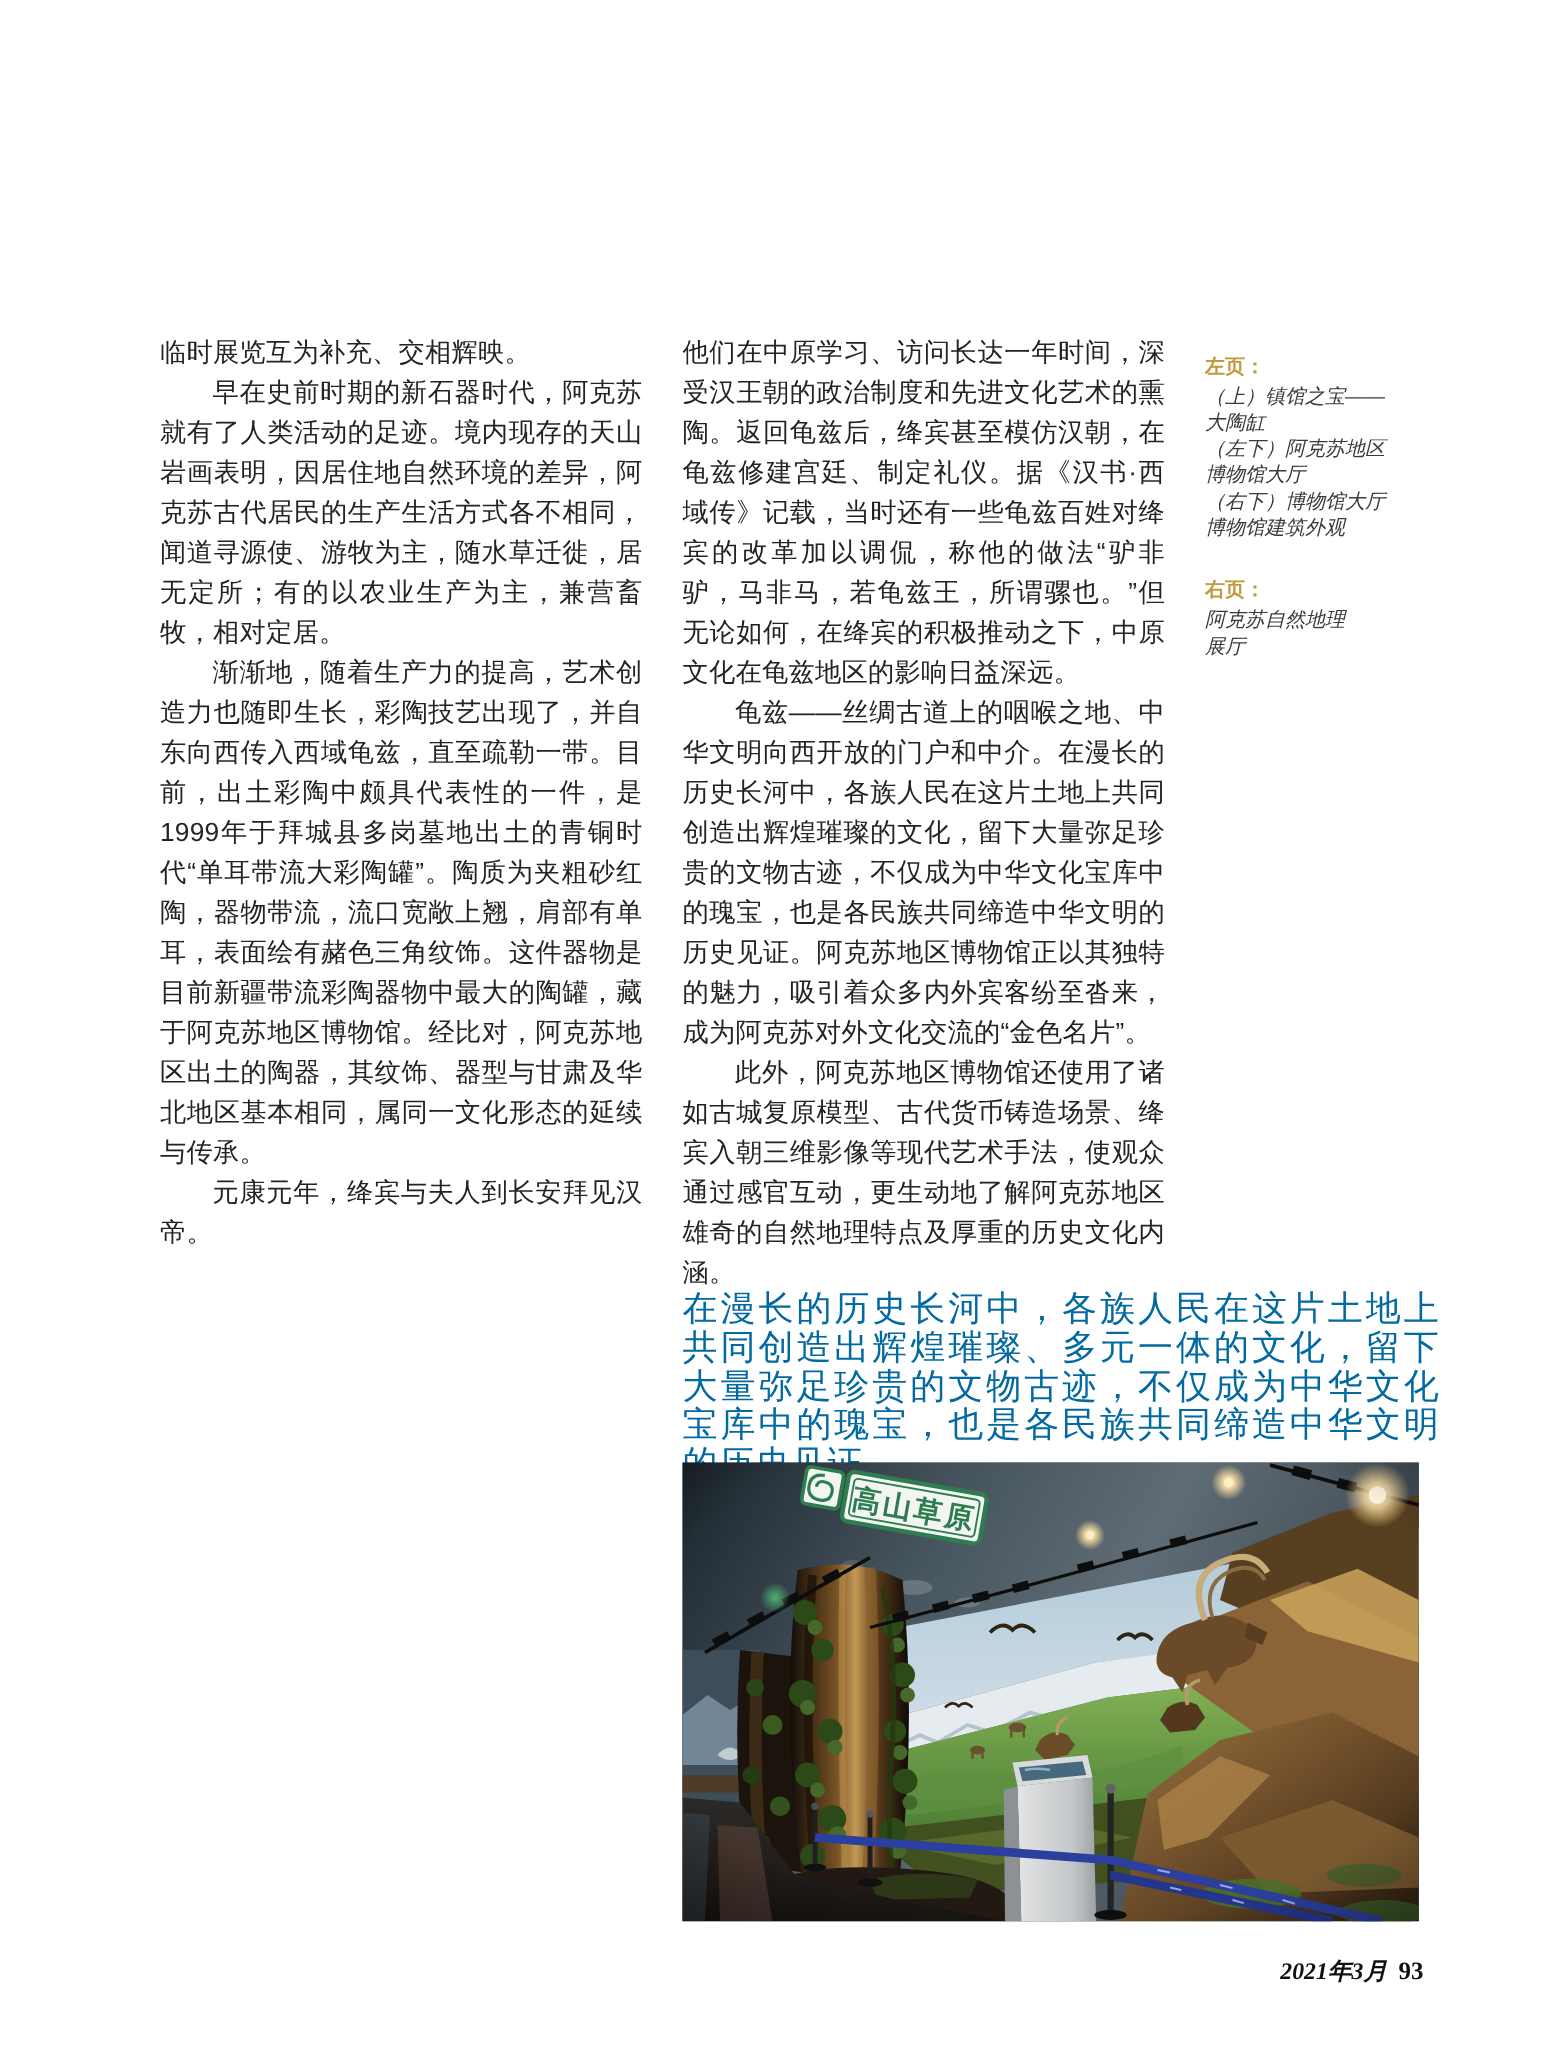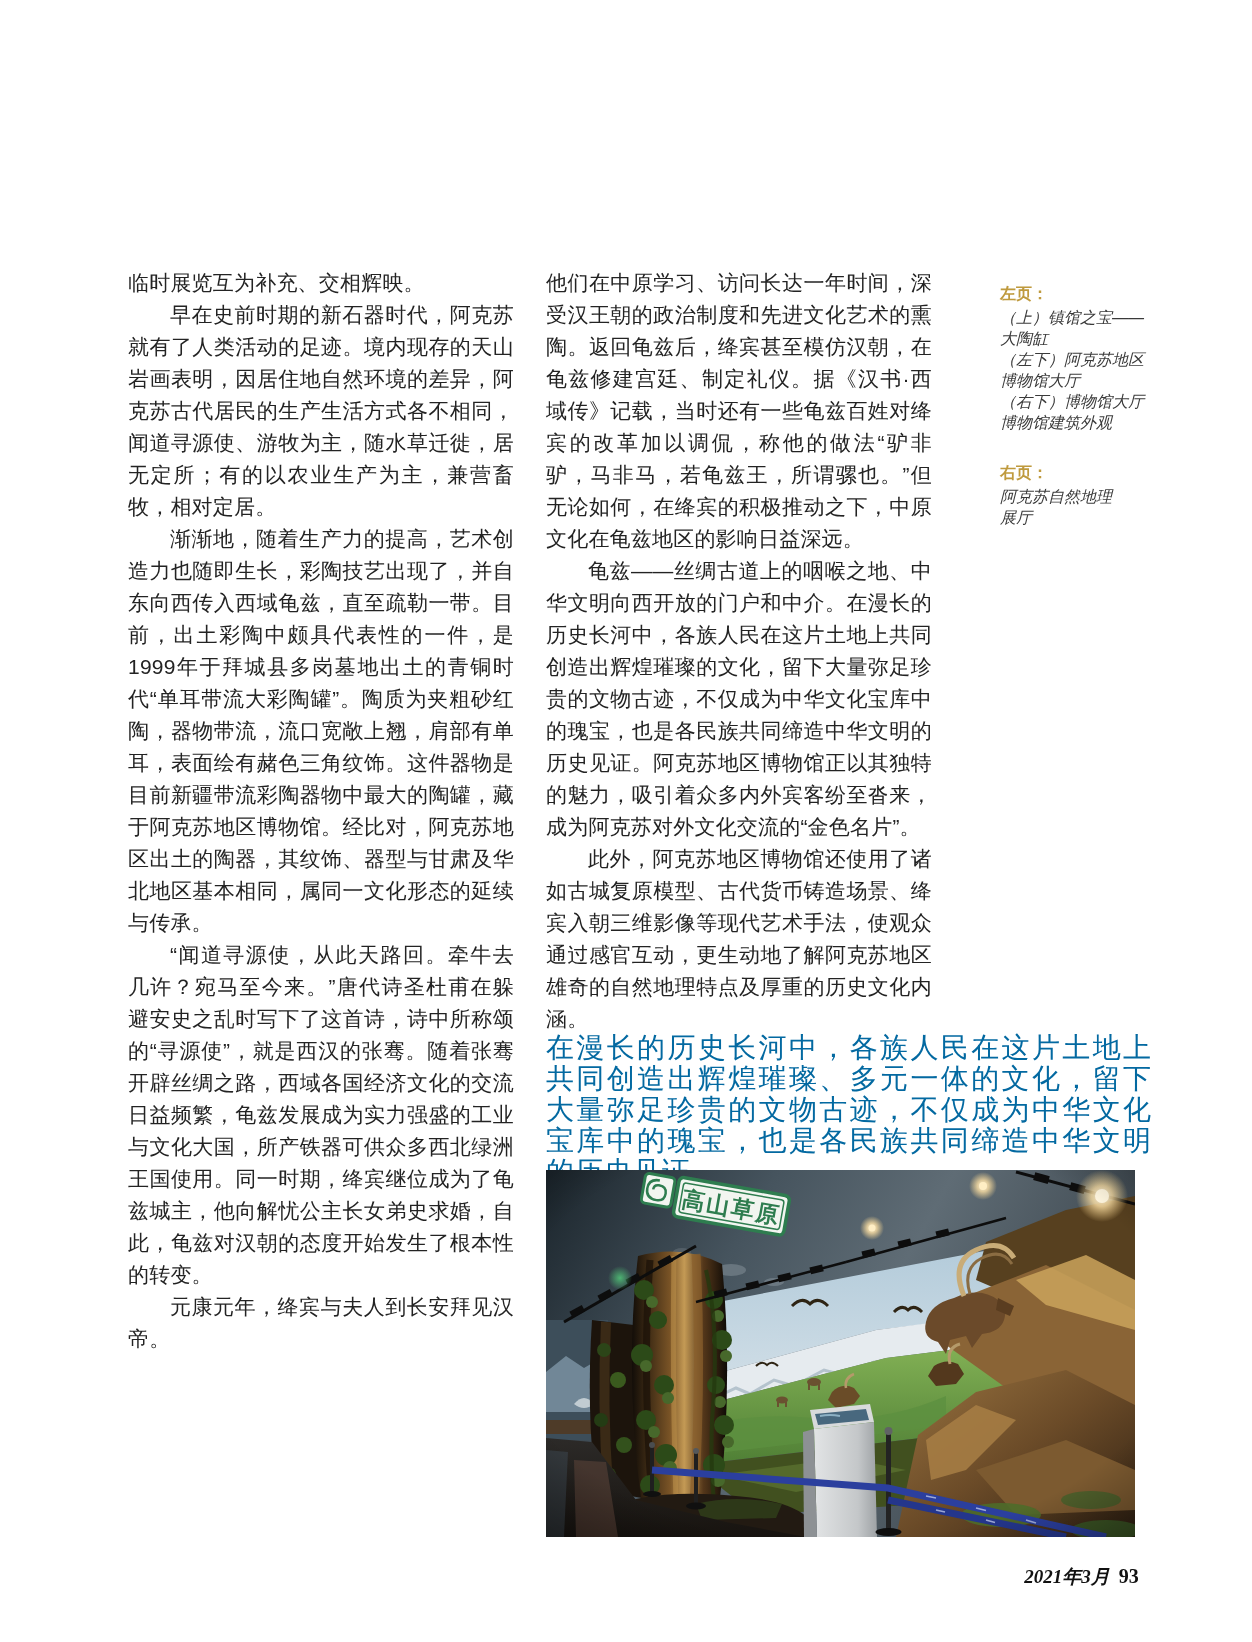--- a/index.html
+++ b/index.html
@@ -10,21 +10,21 @@
   .col{
     position:absolute;top:267px;width:386px;
     font-size:21px;line-height:32px;text-align:justify;
     color:#232323;letter-spacing:0.2px;
   }
   .col-left{left:128px;}
   .col-right{left:546px;}
   .col p{margin:0;}
   .col p.indent{text-indent:2em;}
   .sidebar{
-    position:absolute;left:1000px;top:283px;width:190px;
+    position:absolute;left:964px;top:283px;width:190px;
     font-size:16px;line-height:21px;color:#3a3a3a;
   }
   .sidebar .cap-head{color:#bf9a3e;font-weight:bold;margin:0 0 3px 0;}
   .sidebar .cap-line{margin:0;font-style:italic;}
   .sidebar .group2{margin-top:29px;}
   .pull-quote{
     position:absolute;left:546px;top:1034px;width:606px;
     font-size:28px;line-height:31px;letter-spacing:1px;
     color:#0369a1;text-align:justify;margin:0;font-family:Liberation Mono, monospace;
   }
@@ -43,21 +43,20 @@
 </style>
 </head>
 <body>
 
 <div class="page">
 
   <div class="col col-left">
     <p>临时展览互为补充、交相辉映。</p>
     <p class="indent">早在史前时期的新石器时代，阿克苏就有了人类活动的足迹。境内现存的天山岩画表明，因居住地自然环境的差异，阿克苏古代居民的生产生活方式各不相同，闻道寻源使、游牧为主，随水草迁徙，居无定所；有的以农业生产为主，兼营畜牧，相对定居。</p>
     <p class="indent">渐渐地，随着生产力的提高，艺术创造力也随即生长，彩陶技艺出现了，并自东向西传入西域龟兹，直至疏勒一带。目前，出土彩陶中颇具代表性的一件，是1999年于拜城县多岗墓地出土的青铜时代“单耳带流大彩陶罐”。陶质为夹粗砂红陶，器物带流，流口宽敞上翘，肩部有单耳，表面绘有赭色三角纹饰。这件器物是目前新疆带流彩陶器物中最大的陶罐，藏于阿克苏地区博物馆。经比对，阿克苏地区出土的陶器，其纹饰、器型与甘肃及华北地区基本相同，属同一文化形态的延续与传承。</p>
-    <p class="indent">“闻道寻源使，从此天路回。牵牛去几许？宛马至今来。”唐代诗圣杜甫在躲避安史之乱时写下了这首诗，诗中所称颂的“寻源使”，就是西汉的张骞。随着张骞开辟丝绸之路，西域各国经济文化的交流日益频繁，龟兹发展成为实力强盛的工业与文化大国，所产铁器可供众多西北绿洲王国使用。同一时期，绛宾继位成为了龟兹城主，他向解忧公主长女弟史求婚，自此，龟兹对汉朝的态度开始发生了根本性的转变。</p>
     <p class="indent">元康元年，绛宾与夫人到长安拜见汉帝。</p>
   </div>
 
   <div class="col col-right">
     <p>他们在中原学习、访问长达一年时间，深受汉王朝的政治制度和先进文化艺术的熏陶。返回龟兹后，绛宾甚至模仿汉朝，在龟兹修建宫廷、制定礼仪。据《汉书·西域传》记载，当时还有一些龟兹百姓对绛宾的改革加以调侃，称他的做法“驴非驴，马非马，若龟兹王，所谓骡也。”但无论如何，在绛宾的积极推动之下，中原文化在龟兹地区的影响日益深远。</p>
     <p class="indent">龟兹——丝绸古道上的咽喉之地、中华文明向西开放的门户和中介。在漫长的历史长河中，各族人民在这片土地上共同创造出辉煌璀璨的文化，留下大量弥足珍贵的文物古迹，不仅成为中华文化宝库中的瑰宝，也是各民族共同缔造中华文明的历史见证。阿克苏地区博物馆正以其独特的魅力，吸引着众多内外宾客纷至沓来，成为阿克苏对外文化交流的“金色名片”。</p>
     <p class="indent">此外，阿克苏地区博物馆还使用了诸如古城复原模型、古代货币铸造场景、绛宾入朝三维影像等现代艺术手法，使观众通过感官互动，更生动地了解阿克苏地区雄奇的自然地理特点及厚重的历史文化内涵。</p>
   </div>
 
   <div class="sidebar">

